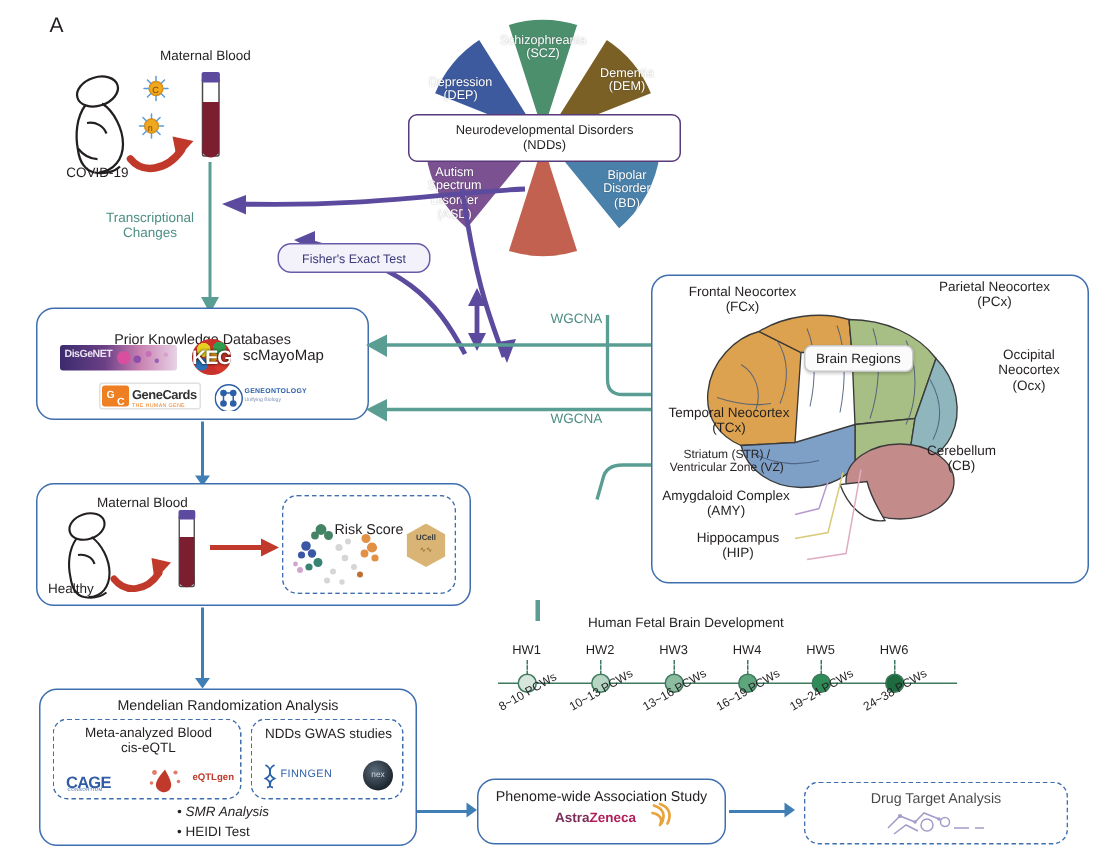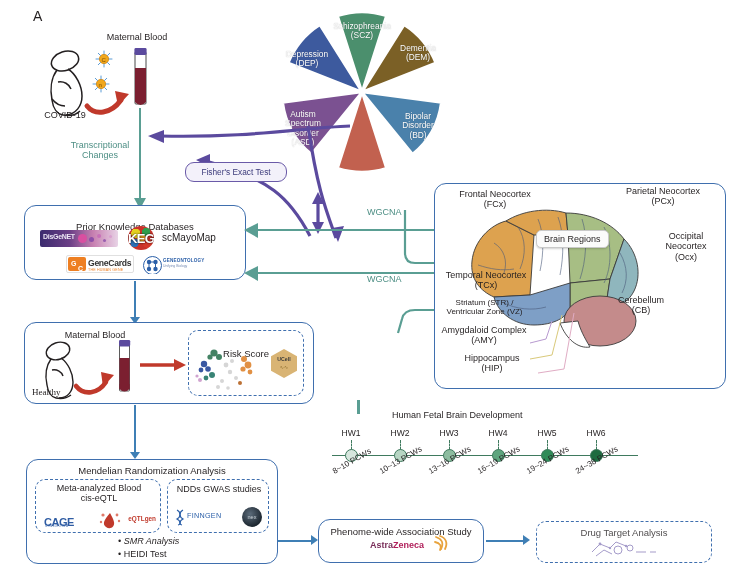--- a/index.html
+++ b/index.html
@@ -196,20 +196,26 @@
   </div>
   <div class="wedge-label" style="left:14px;top:104px;width:54px;">
     <div>Autism Spectrum Disorder</div>
     <div>(ASD)</div>
   </div>
   <div class="wedge-label" style="left:14px;top:44px;width:62px;">
     <div>Depression</div>
     <div>(DEP)</div>
   </div>
 
+  <div class="nddbox">
+    <div>
+      <div>Neurodevelopmental Disorders</div>
+      <div>(NDDs)</div>
+    </div>
+  </div>
 </div>
 
 <svg class="abs" style="left:140px;top:118px;" width="220" height="130">
   <g fill="none" stroke="#5b4a9e" stroke-width="3.2">
     <path d="M210 8 C160 10 110 20 20 18"></path>
     <path d="M170 118 C150 80 130 60 62 42"></path>
     <path d="M196 120 C186 92 178 74 168 8"></path>
   </g>
   <polygon points="24,12 8,18 24,25" fill="#5b4a9e"></polygon>
   <polygon points="70,36 56,42 70,49" fill="#5b4a9e"></polygon>
@@ -369,21 +375,21 @@
     <path d="M17 19 C12 26 11 36 13 45 C14 52 17 57 22 58"></path>
     <path d="M27 18 C34 23 39 33 39 42 C39 51 34 58 25 58"></path>
     <path d="M22 58 C27 59 33 58 37 55"></path>
     <path d="M18 30 C23 29 28 32 29 36"></path>
   </g>
 </svg>
 <svg class="abs" style="left:74px;top:370px;" width="44" height="26">
   <path d="M2 16 C10 26 24 24 32 12" stroke="#c0392b" stroke-width="4.6" fill="none" stroke-linecap="round"></path>
   <polygon points="29,17 40,5 27,2" fill="#c0392b"></polygon>
 </svg>
-<div class="abs t9" style="left:32px;top:387px;font-family:Liberation Serif, serif;">Healthy</div>
+<div class="abs t9" style="left:32px;top:387px;">Healthy</div>
 
 <svg class="abs" style="left:117px;top:338px;" width="16" height="56">
   <rect x="2.5" y="6" width="10" height="47" rx="1" fill="#fff" stroke="#4a4a4a" stroke-width="0.9"></rect>
   <rect x="2.5" y="20" width="10" height="31" fill="#7b1f30"></rect>
   <path d="M2.5 51 L2.5 46 L12.5 46 L12.5 51 Q7.5 56 2.5 51 Z" fill="#7b1f30"></path>
   <rect x="2" y="2" width="11.2" height="6.4" rx="1.3" fill="#5b4a9e"></rect>
 </svg>
 <svg class="abs" style="left:140px;top:358px;" width="46" height="14">
   <line x1="0" y1="7" x2="34" y2="7" stroke="#c0392b" stroke-width="3.4"></line>
   <polygon points="34,1 46,7 34,13" fill="#c0392b"></polygon>

